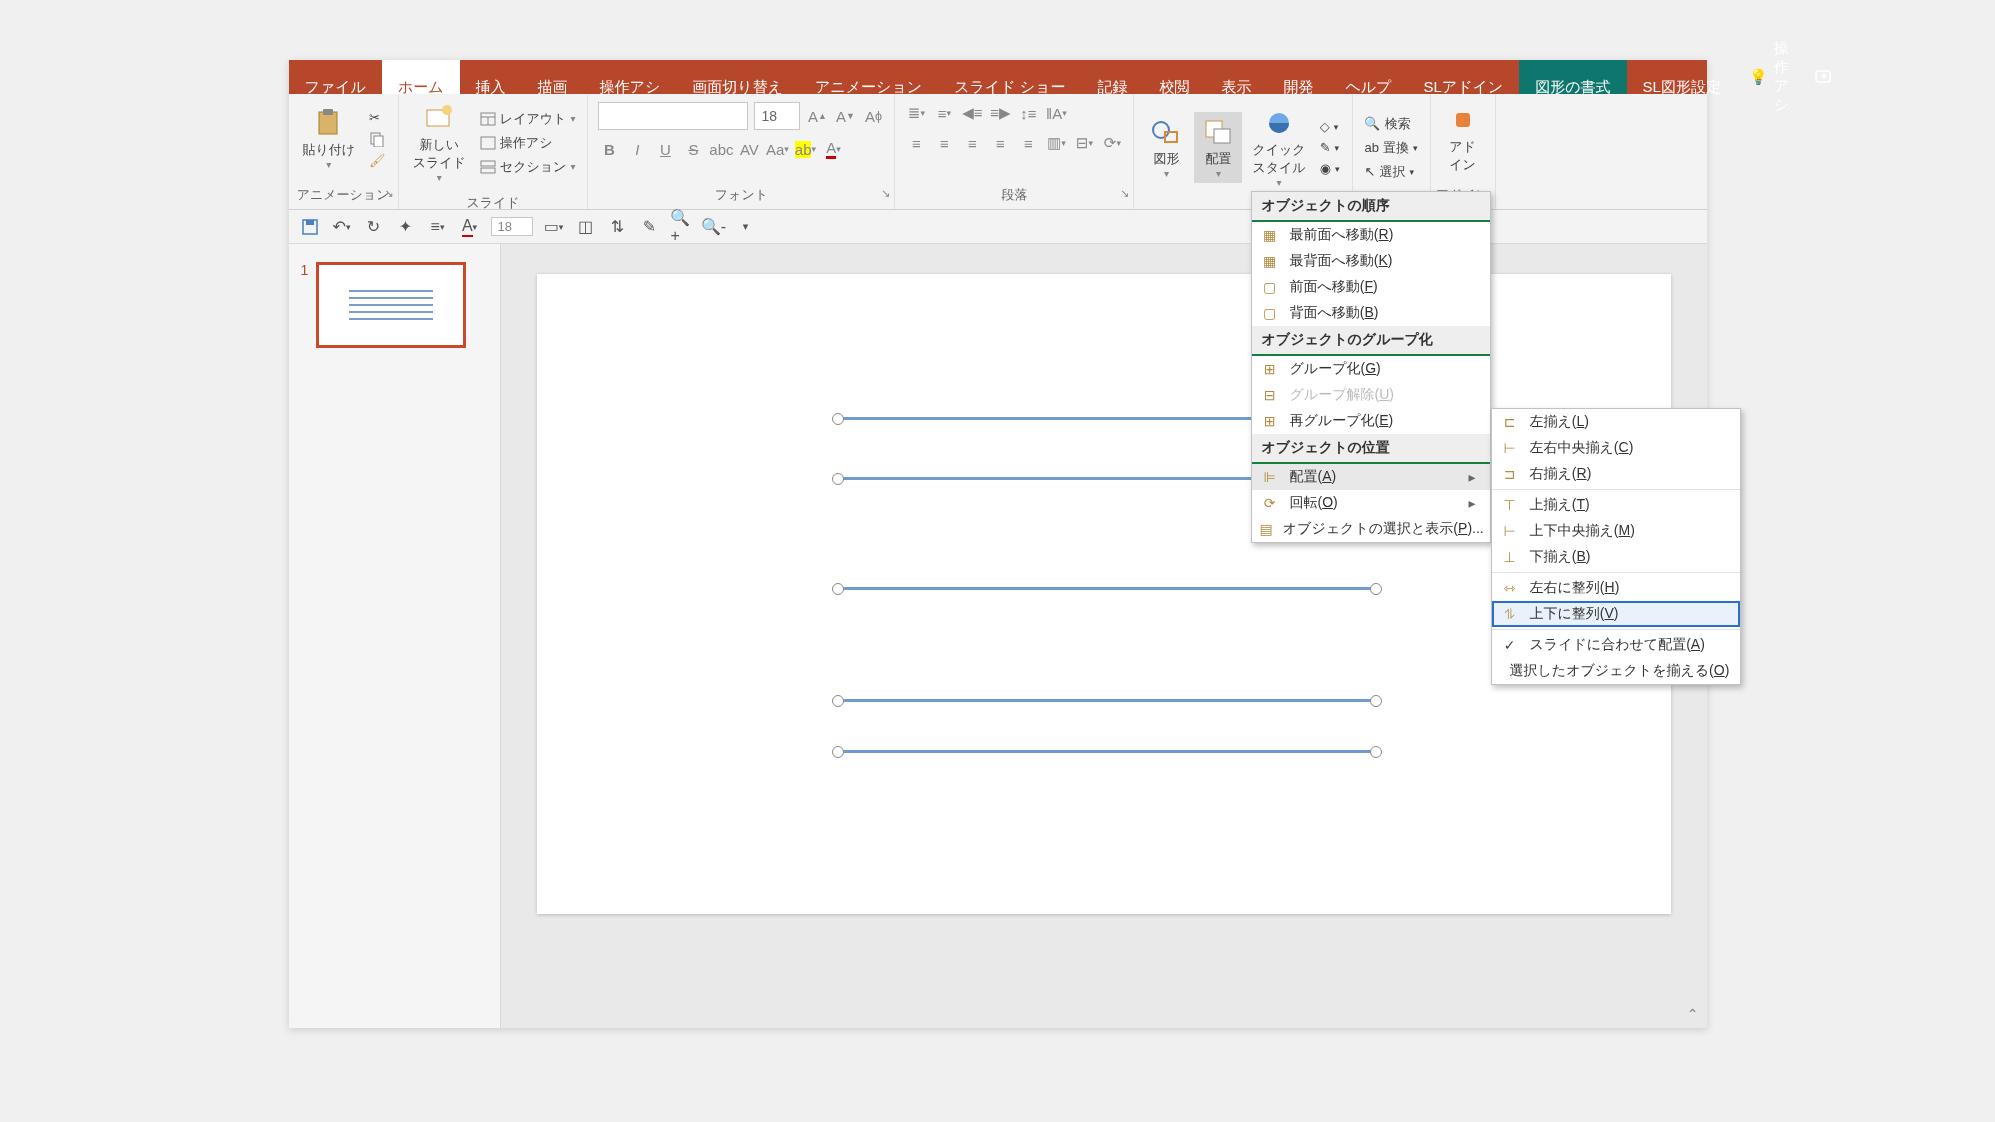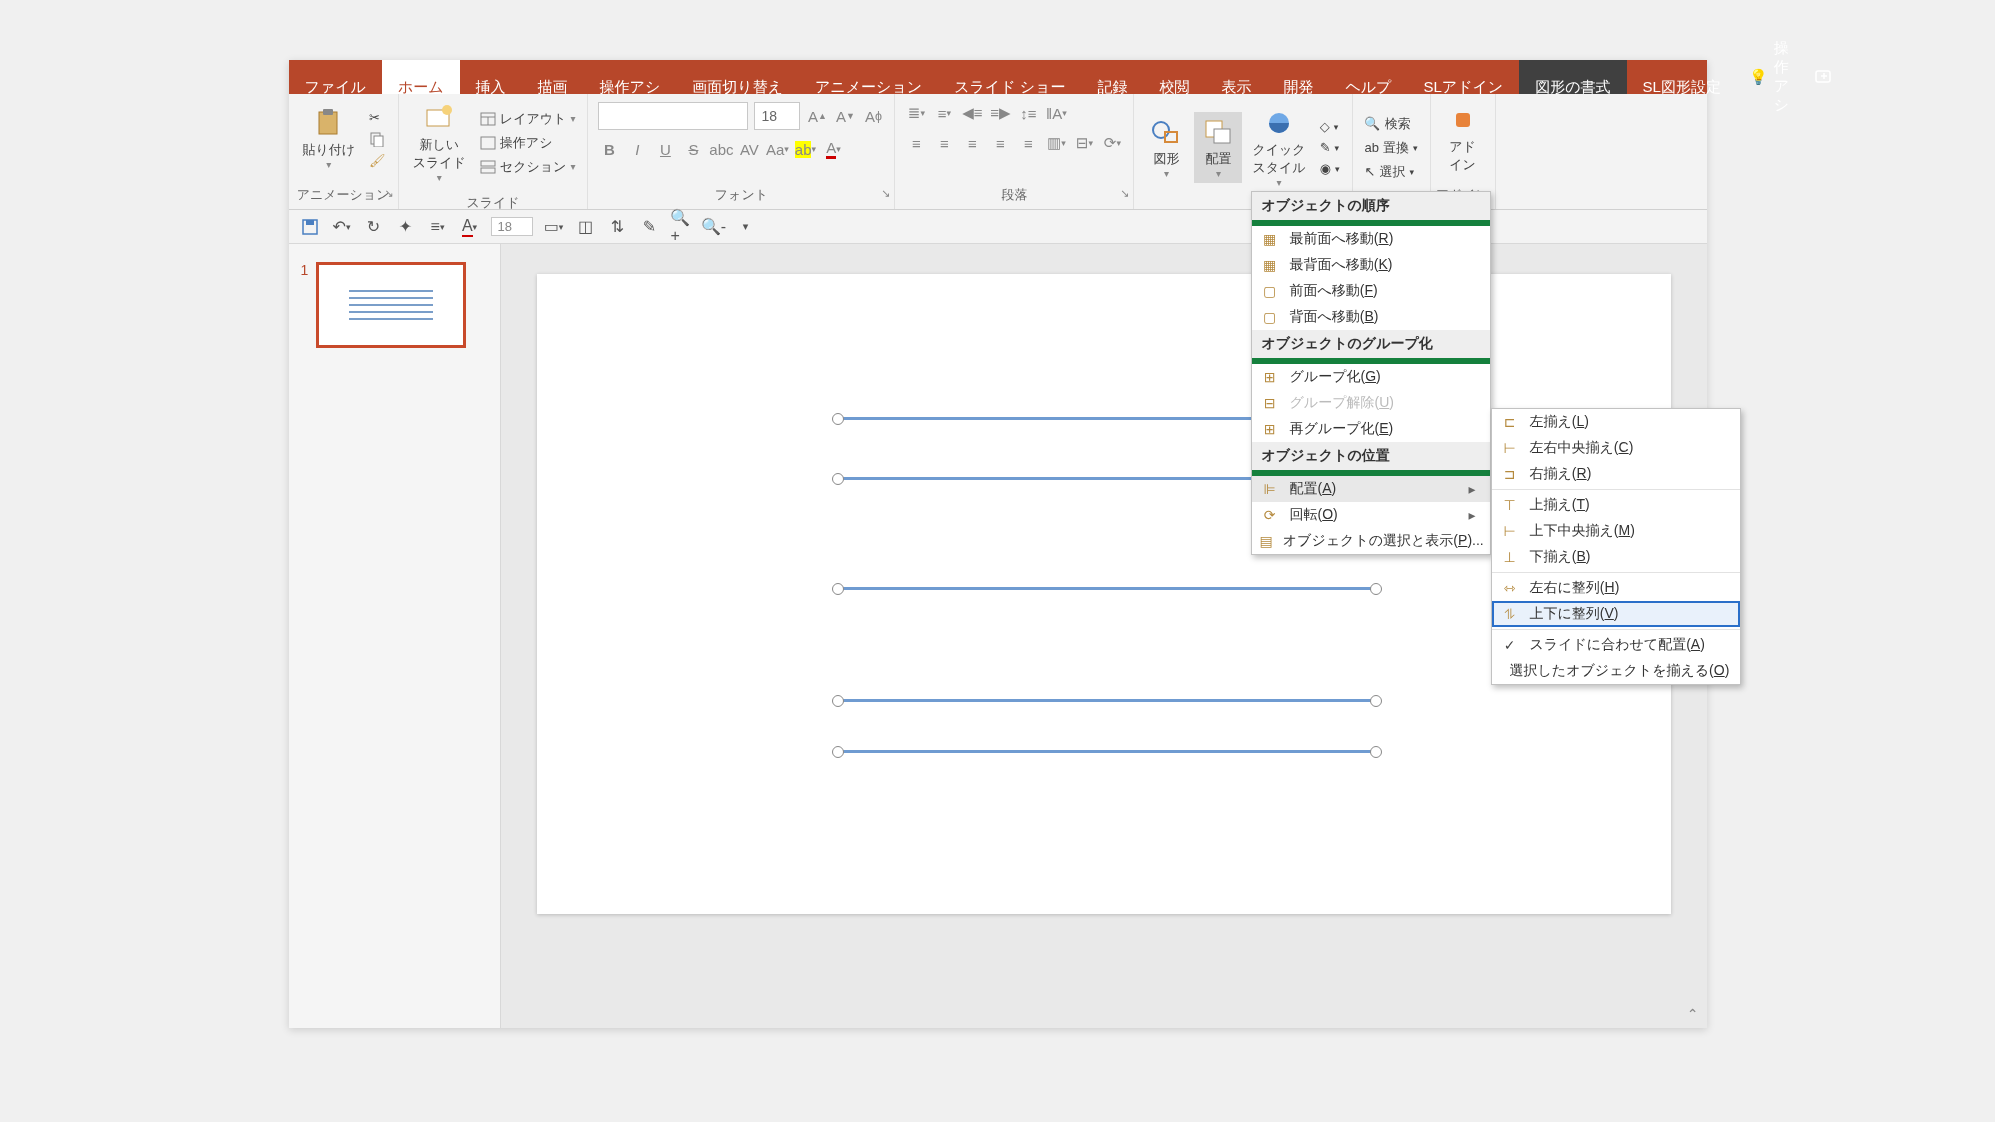--- a/index.html
+++ b/index.html
@@ -44,21 +44,21 @@
 .thumb .tl { height:2px; background:#7a9ec9; width:70%; }
 .slide-area { flex:1; display:flex; align-items:flex-start; justify-content:center; padding:30px 24px; position:relative; }
 .slide { width:1134px; height:640px; background:#fff; box-shadow:0 1px 4px rgba(0,0,0,0.2); position:relative; }
 .shape-line { position:absolute; height:3px; background:#6f9bd1; }
 .shape-line::before, .shape-line::after { content:""; position:absolute; width:10px; height:10px; border:1px solid #888; background:#fff; border-radius:50%; top:-4px; }
 .shape-line::before { left:-5px; }
 .shape-line::after { right:-5px; }
 
 
 .dropdown { position:absolute; background:#fff; border:1px solid #c2c2c2; box-shadow:2px 3px 6px rgba(0,0,0,0.25); font-size:14px; color:#333; z-index:10; }
-.dd-header { background:#eee; font-weight:bold; padding:5px 10px; border-bottom:6px solid #15803d; font-size:14px; }
+.dd-header { background:#eee; font-weight:bold; padding:5px 10px; border-bottom:2px solid #15803d; font-size:14px; }
 .dd-item { display:flex; align-items:center; gap:10px; padding:4px 14px 4px 8px; white-space:nowrap; cursor:pointer; }
 .dd-item .dicon { width:20px; height:18px; display:flex; align-items:center; justify-content:center; color:#b58a3e; font-size:14px; }
 .dd-item.hover { background:#e8e8e8; }
 .dd-item.disabled { color:#bbb; }
 .dd-item .arrow { margin-left:auto; color:#666; }
 .dd-sep { height:1px; background:#e2e2e2; margin:2px 0; }
 .dd-item.selected { border:2px solid #2a6fc9; background:#e9f1fb; padding:2px 12px 2px 6px; }
 .check { color:#444; width:20px; text-align:center; }
 
 .arrange-dd { top:131px; left:962px; width:240px; }
@@ -81,21 +81,21 @@
     <div class="tab">操作アシ</div>
     <div class="tab">画面切り替え</div>
     <div class="tab">アニメーション</div>
     <div class="tab">スライド ショー</div>
     <div class="tab">記録</div>
     <div class="tab">校閲</div>
     <div class="tab">表示</div>
     <div class="tab">開発</div>
     <div class="tab">ヘルプ</div>
     <div class="tab">SLアドイン</div>
-    <div class="tab" style="background:#404040">図形の書式</div>
+    <div class="tab" style="background:#0f766e">図形の書式</div>
     <div class="tab">SL図形設定</div>
     <div class="tell-me">
       <span>💡</span>
       <span>操作アシ</span>
     </div>
     <div class="tab-spacer"></div>
     <div class="share-icon">
       <svg width="20" height="18" viewBox="0 0 20 18">
           <rect x="1" y="3" width="14" height="11" rx="2" fill="none" stroke="#fff" stroke-width="1.5"></rect>
           <path d="M6 8h6M9 5v6" stroke="#fff" stroke-width="1.5"></path>

